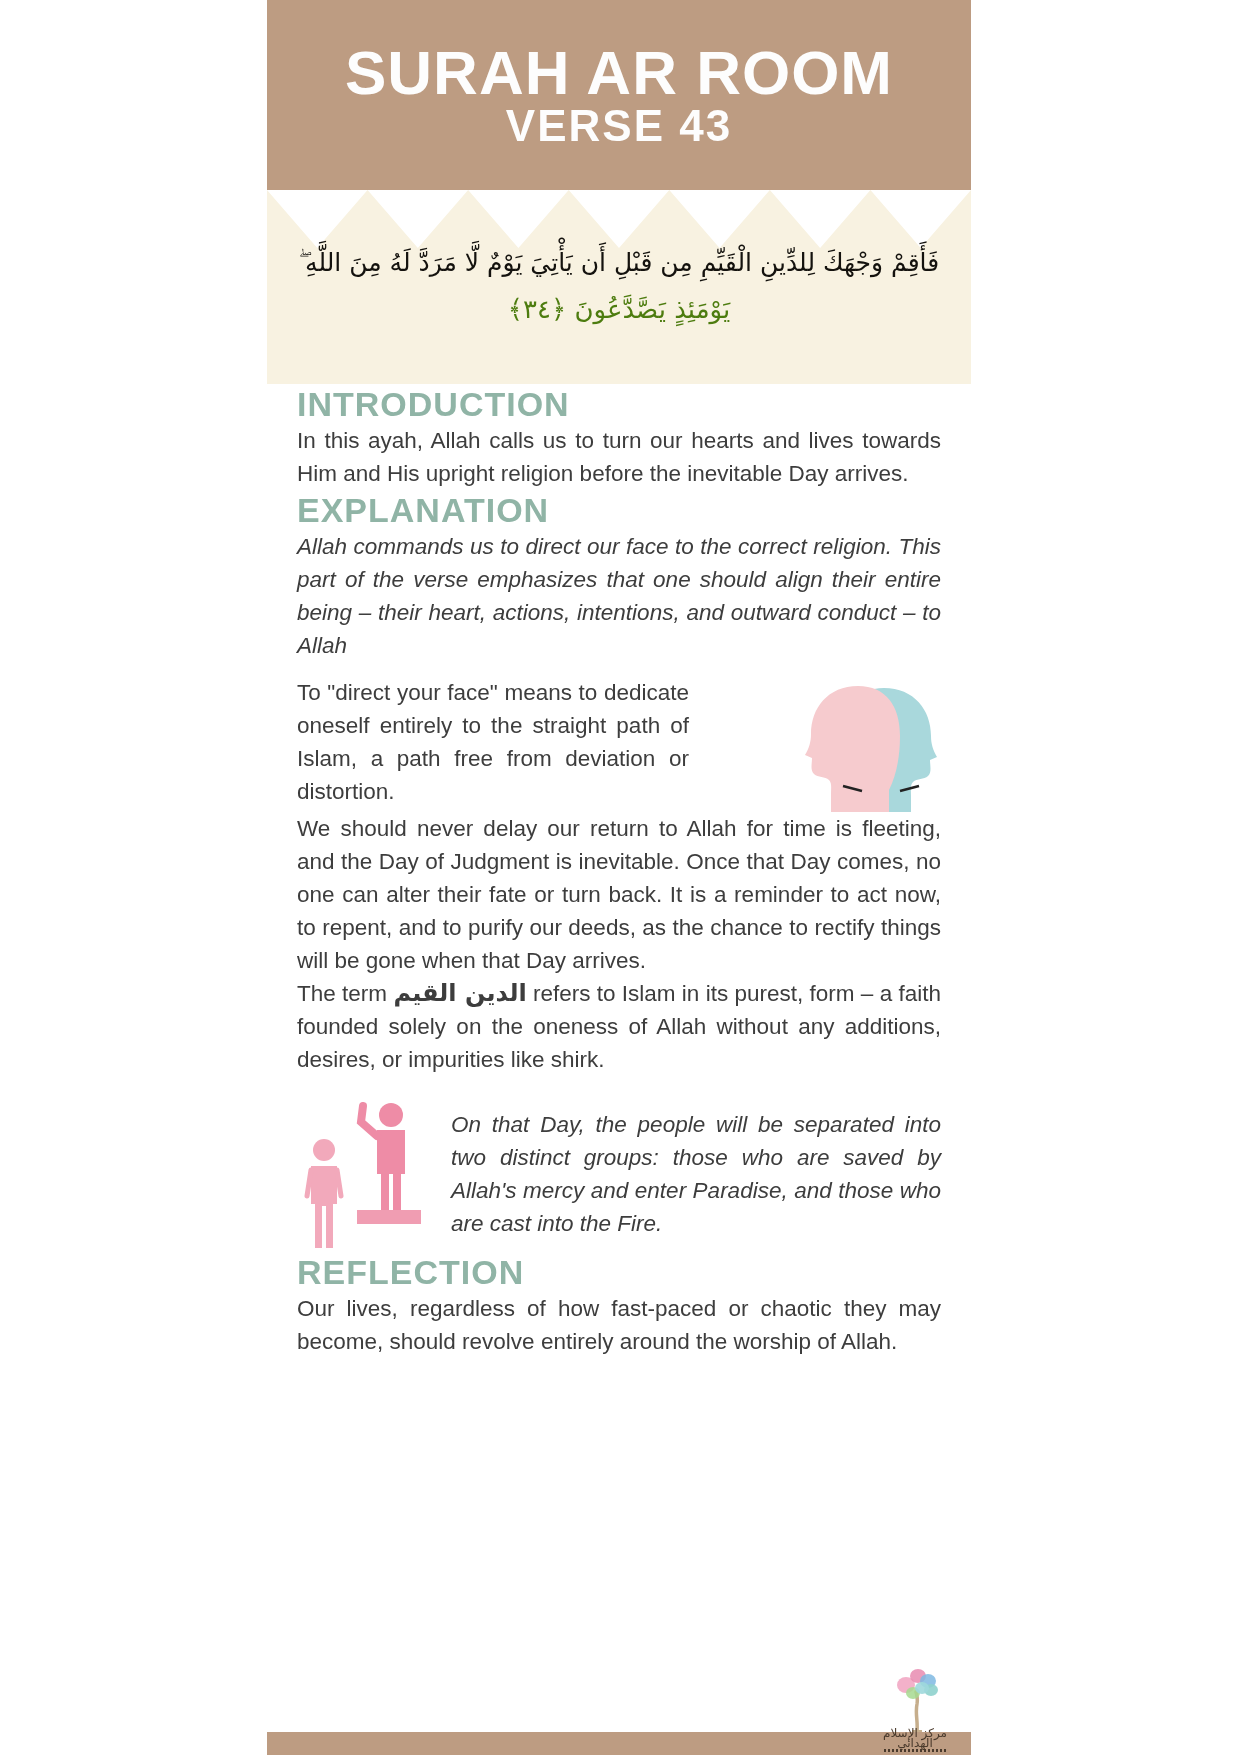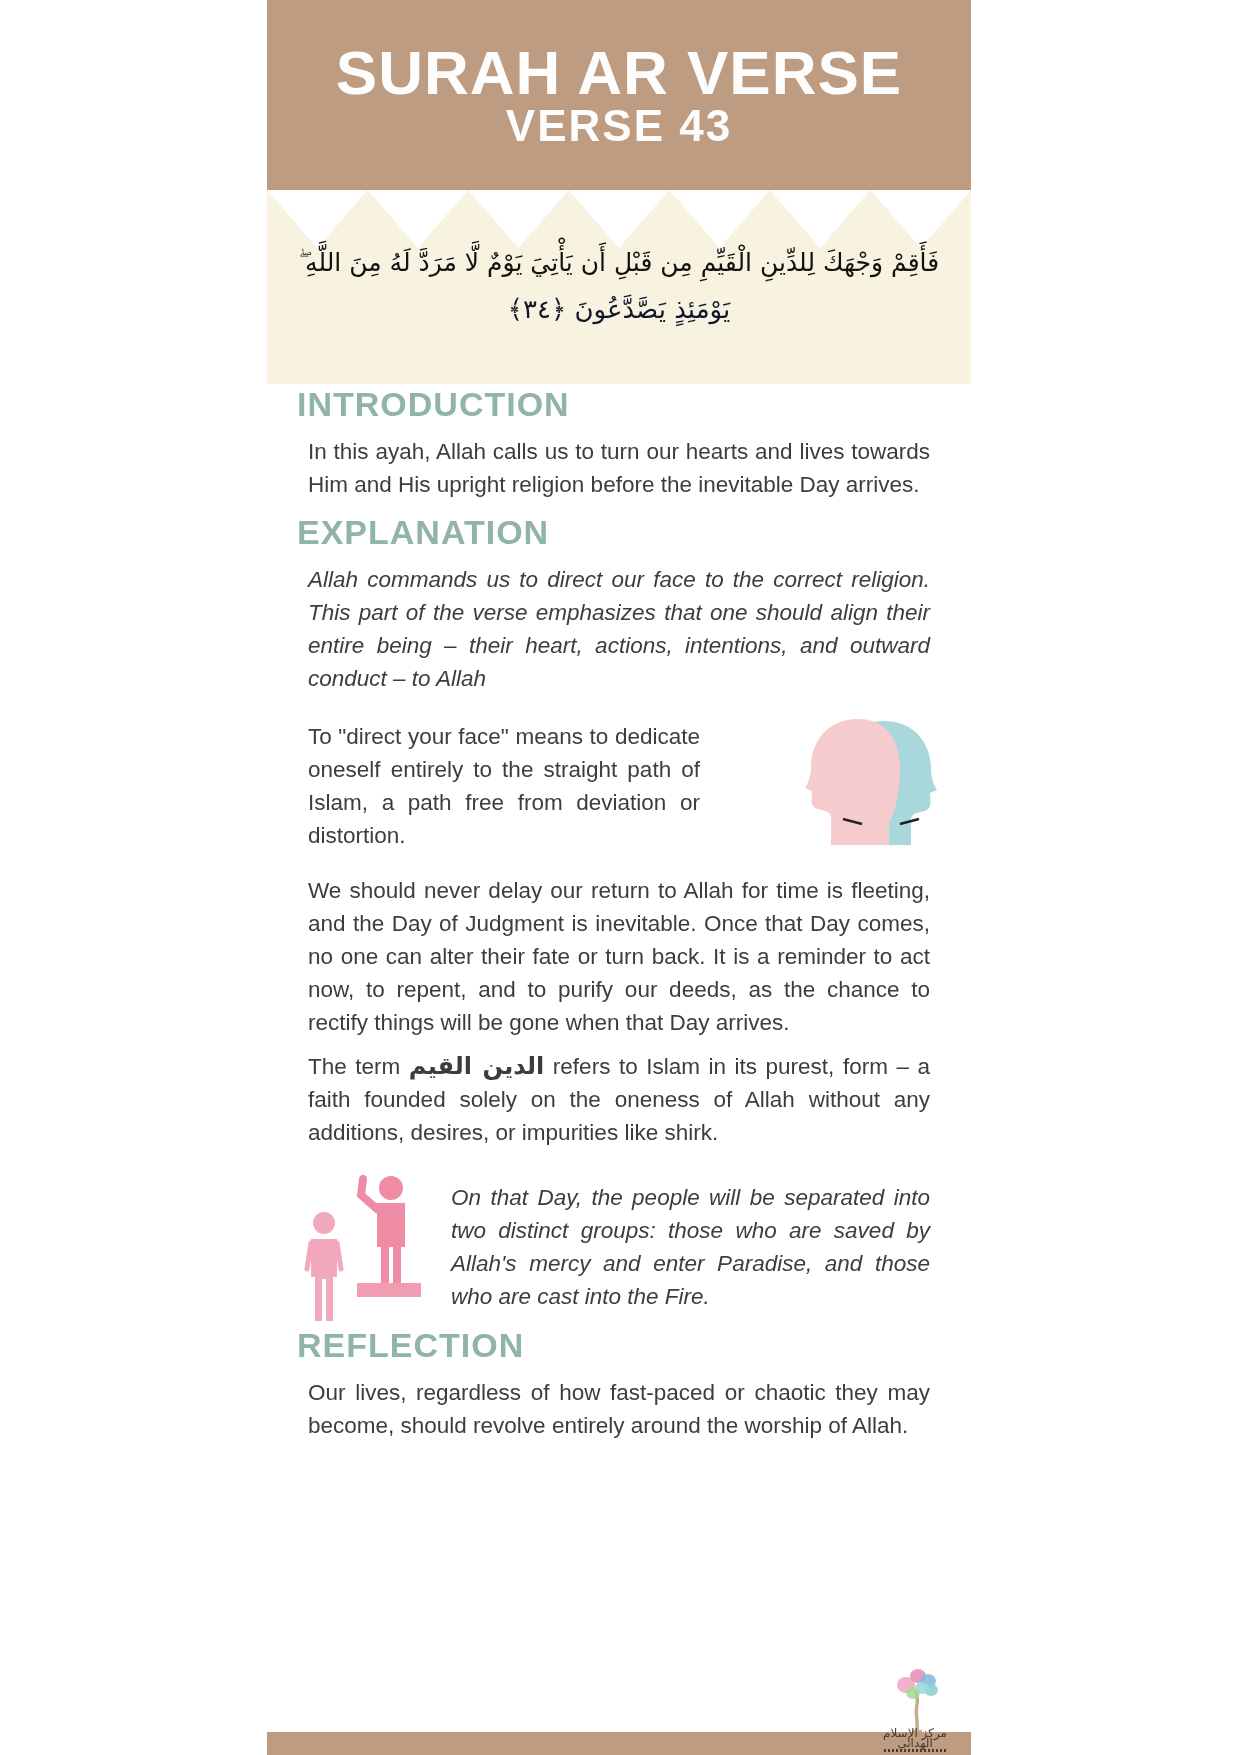--- a/index.html
+++ b/index.html
@@ -12,26 +12,26 @@
   
   .hdr{height:190px;background:#bd9c82;display:flex;flex-direction:column;align-items:center;justify-content:center;}
   .hdr .t1{color:#fdfdfd;font-weight:bold;font-size:62px;line-height:1;letter-spacing:1px;}
   .hdr .t2{color:#fdfdfd;font-weight:bold;font-size:44px;line-height:1;letter-spacing:2px;}
 
   
   .verse{height:194px;background:#f8f2e1;position:relative;text-align:center;}
   .verse .zz{position:absolute;top:0;left:0;width:100%;height:58px;display:block;}
   .arabic{font-family:"DejaVu Sans",sans-serif;direction:rtl;unicode-bidi:bidi-override;}
   .verse .l1{position:relative;padding:58px 18px 0;font-size:25px;color:#14120e;white-space:nowrap;}
-  .verse .l2{position:relative;margin-top:16px;font-size:26px;color:#0f172a;}
+  .verse .l2{position:relative;margin-top:16px;font-size:26px;color:#4d7c0f;}
 
   
   .content{padding:0 30px;}
   h2.sec{margin:0;color:#90b4a6;font-size:34px;font-weight:bold;letter-spacing:1px;line-height:40px;}
-  p.body{margin:11px;color:#3d3d3d;font-size:22.5px;line-height:33px;text-align:justify;}
+  p.body{margin:0;color:#3d3d3d;font-size:22.5px;line-height:33px;text-align:justify;}
   .mt-intro-h{margin-top:26px;}
   .mt-intro-p{margin-top:10px;}
   .mt-expl-h{margin-top:14px;}
   .mt-p1{margin-top:28px;font-style:italic;}
   .row2{display:flex;margin-top:14px;}
   .row2 .p2{width:392px;}
   .row2 .heads{margin-left:auto;margin-top:8px;flex-shrink:0;}
   .mt-p3{margin-top:22px;}
   .ar-inline{font-family:"DejaVu Sans",sans-serif;font-weight:bold;font-size:24px;}
   .mt-p4{margin-top:24px;}
@@ -49,21 +49,21 @@
     color:#4a3a2c;font-size:12px;line-height:10px;font-family:"DejaVu Sans",sans-serif;}
   .logo-en-line{width:62px;height:3px;margin:1px auto 0;
     background:repeating-linear-gradient(90deg,#4a3a2c 0 2px,rgba(0,0,0,0) 2px 4px);}
 </style>
 </head>
 <body>
 
 <div class="card">
 
   <div class="hdr">
-    <div class="t1">SURAH AR VERSE</div>
+    <div class="t1">SURAH AR ROOM</div>
     <div class="t2">VERSE 43</div>
   </div>
 
   <div class="verse">
     <svg class="zz" viewBox="0 0 700 58" preserveAspectRatio="none">
       <path d="M0,0 L50,58 L100,0 L150,58 L200,0 L250,58 L300,0 L350,58 L400,0 L450,58 L500,0 L550,58 L600,0 L650,58 L700,0 Z" fill="#ffffff"></path>
     </svg>
     <div class="l1 arabic">فَأَقِمْ وَجْهَكَ لِلدِّينِ الْقَيِّمِ مِن قَبْلِ أَن يَأْتِيَ يَوْمٌ لَّا مَرَدَّ لَهُ مِنَ اللَّهِ ۖ</div>
     <div class="l2 arabic">يَوْمَئِذٍ يَصَّدَّعُونَ ﴿٤٣﴾</div>
   </div>

